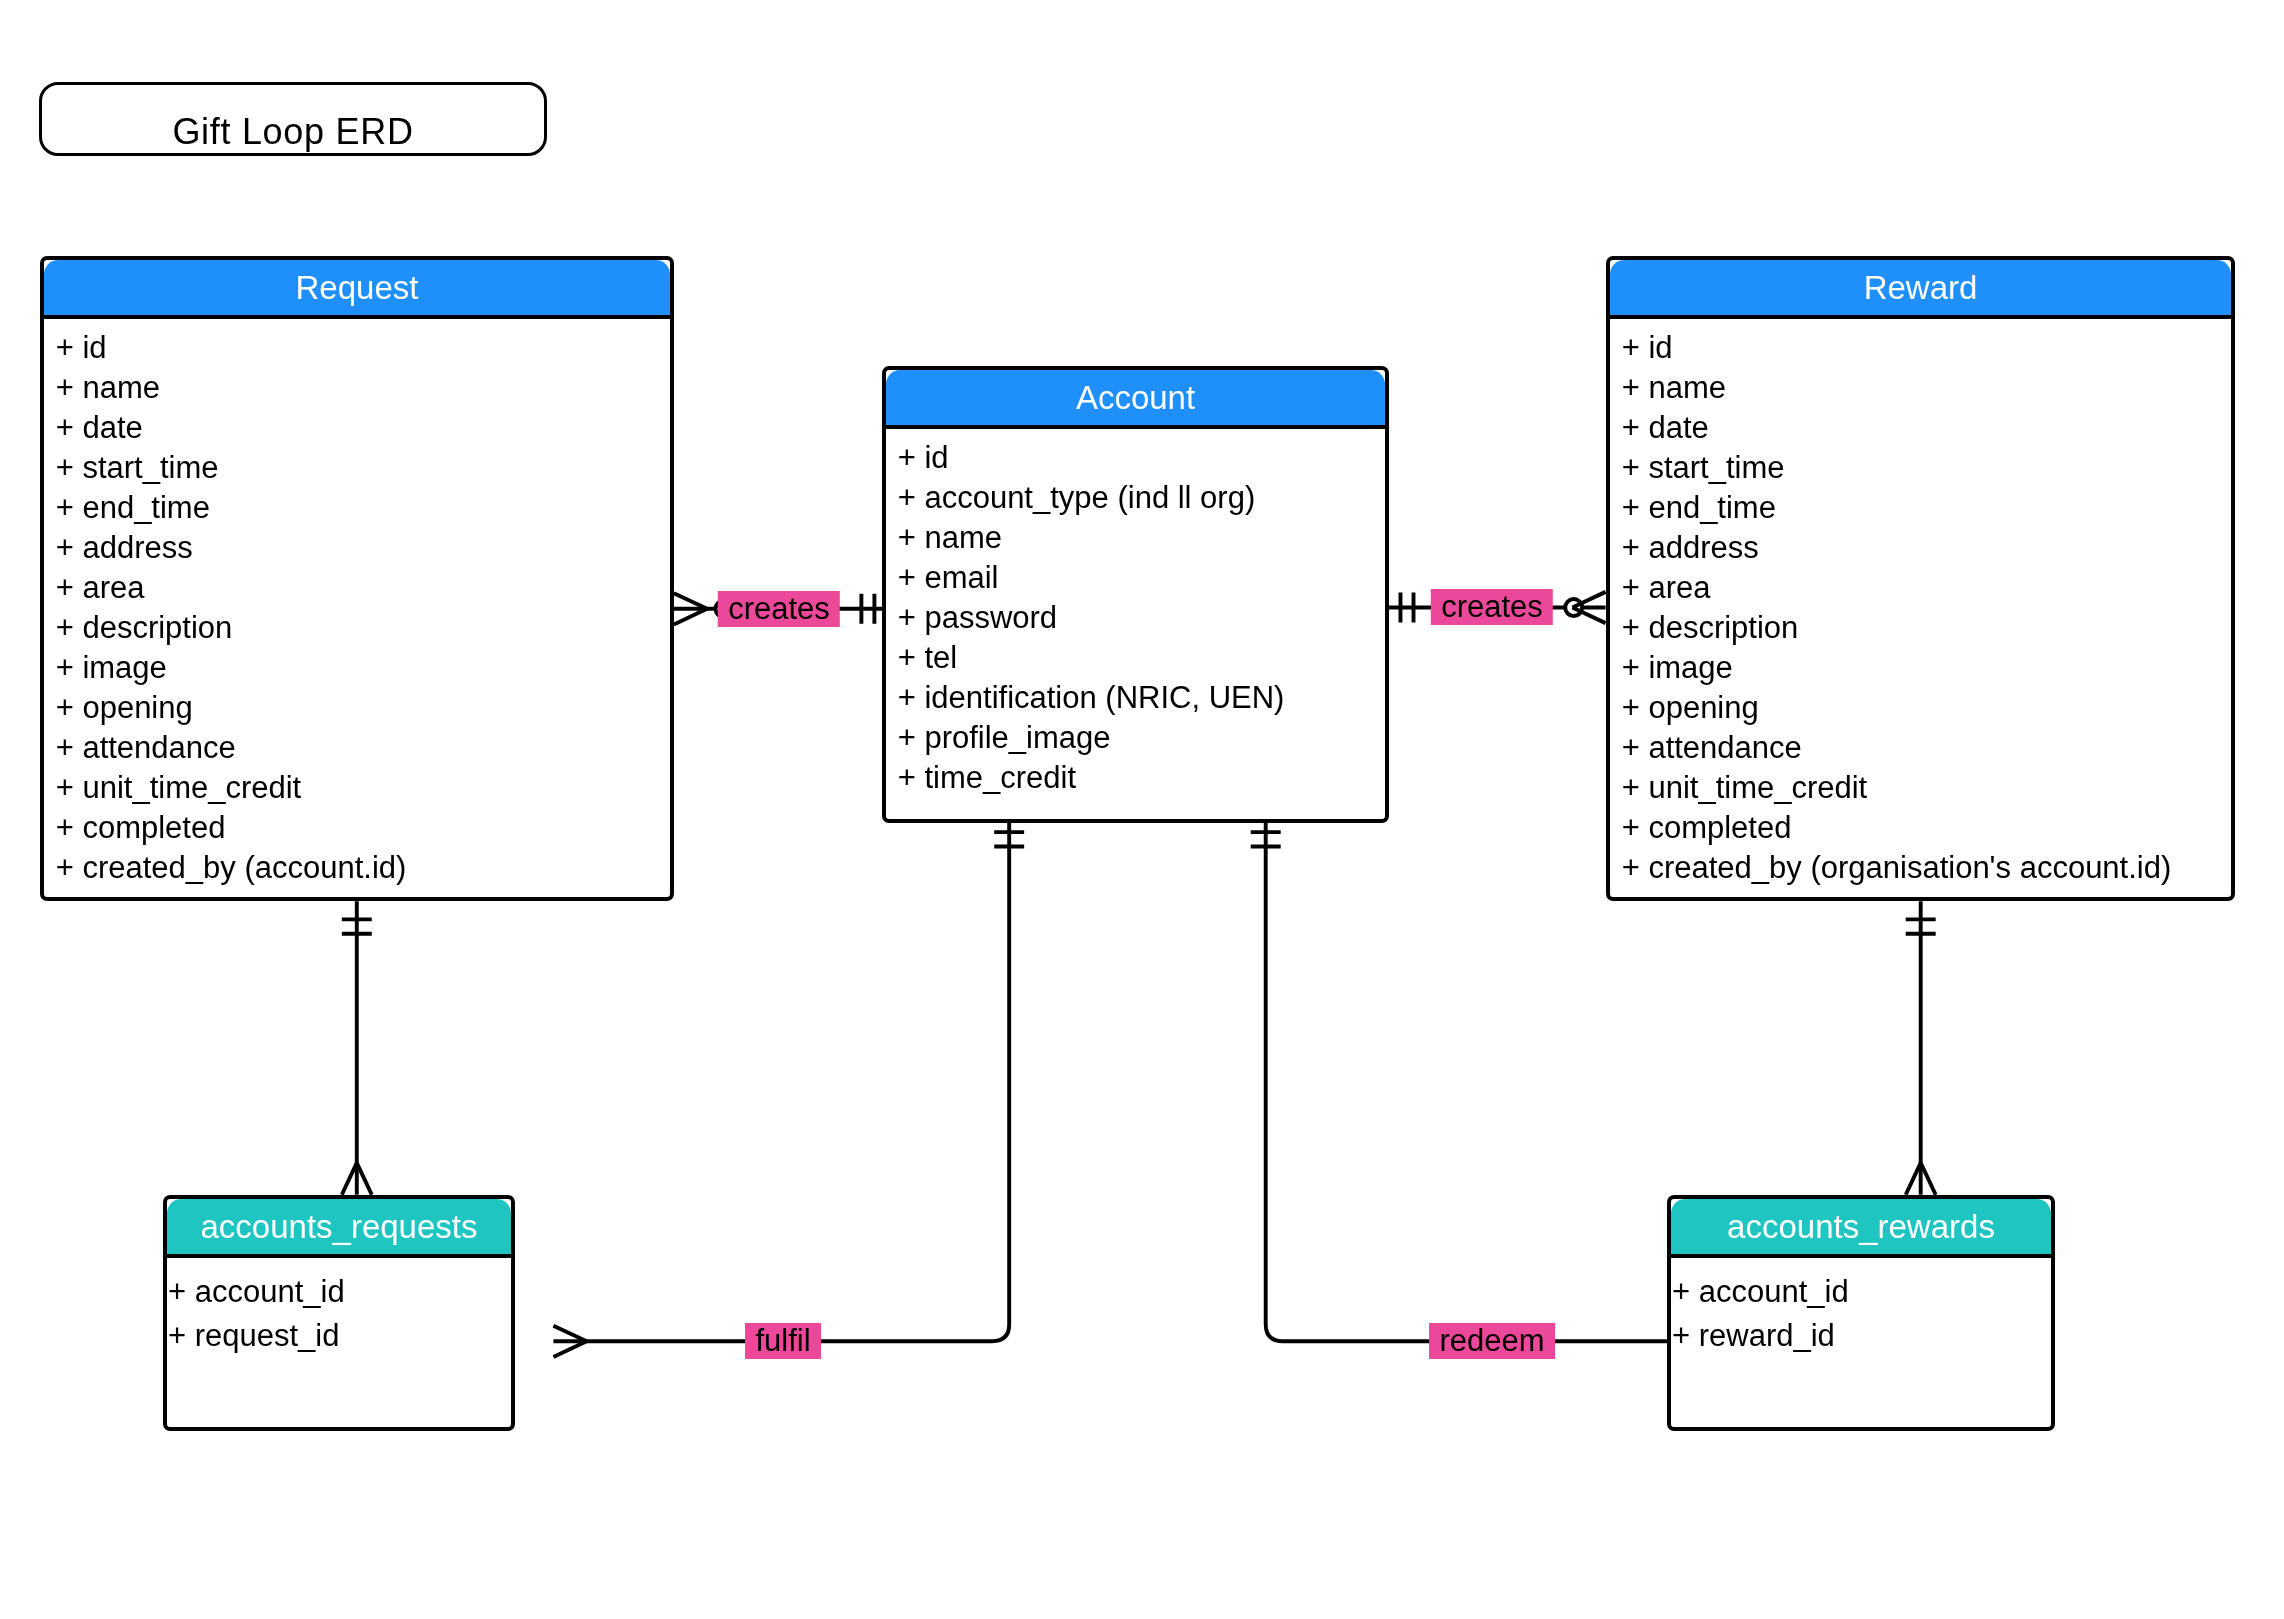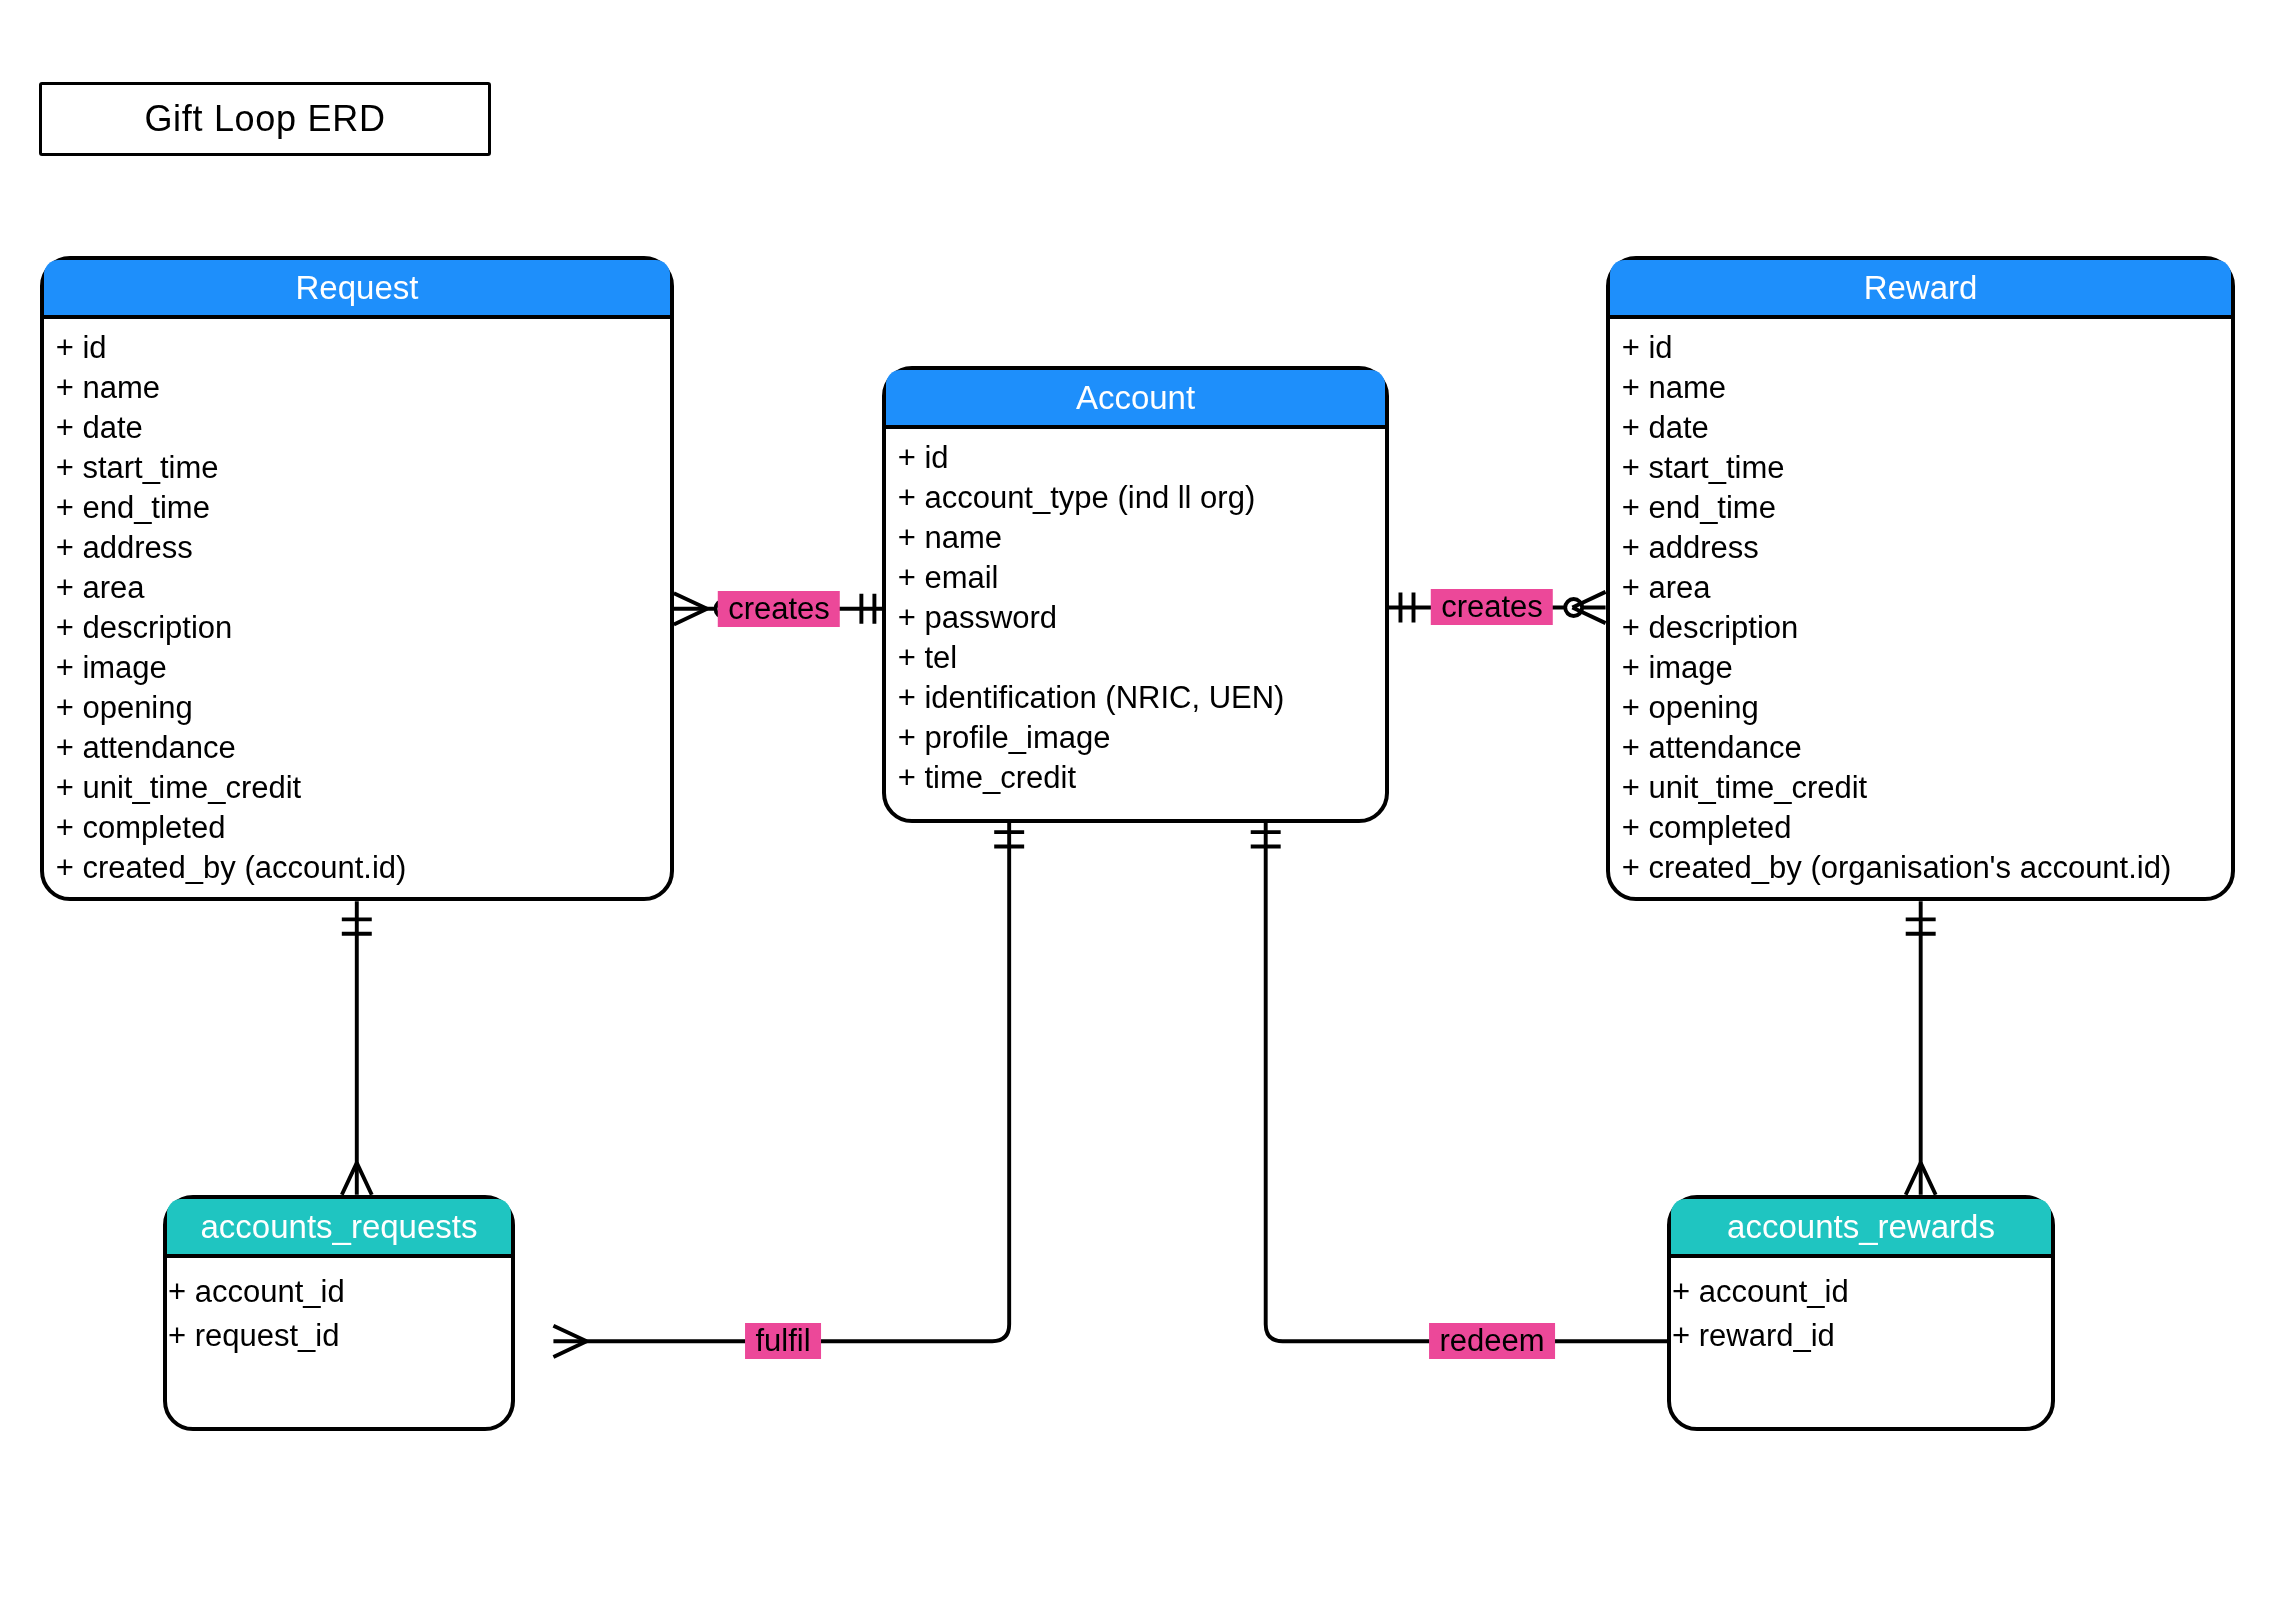--- a/index.html
+++ b/index.html
@@ -2,28 +2,28 @@
 <html style="font-size:10.4px"><head>
 <meta charset="utf-8">
 <style>
   html,body{margin:0;padding:0;background:#fff;}
   .canvas{
     position:relative;width:2284px;height:1620px;background:#ffffff;
     font-family:"Liberation Sans",sans-serif;color:#000;overflow:hidden;
   }
   svg.connectors{position:absolute;left:0;top:0;z-index:1;}
   .title-box{
-    position:absolute;left:39px;top:82px;width:452px;height:74px;box-sizing:border-box;
-    border:3.9px solid #000;border-radius:3px;background:#fff;z-index:2;
-    display:flex;align-items:center;justify-content:center;
+    position:absolute;left:39px;top:82px;width:508px;height:74px;box-sizing:border-box;
+    border:3.9px solid #000;border-radius:19px;background:#fff;z-index:2;
+    display:flex;align-items:flex-end;justify-content:center;
     font-size:36px;font-weight:500;letter-spacing:0.7px;
   }
   .entity{
     position:absolute;box-sizing:border-box;background:#fff;
-    border:4.6px solid #000;border-radius:30px;z-index:2;
+    border:4.6px solid #000;border-radius:7px;z-index:2;
   }
   .entity-header{
     box-sizing:border-box;height:59px;border-bottom:4.6px solid #000;
     border-radius:14.3px 14.3px 0 0;color:#fff;
     display:flex;align-items:center;justify-content:center;
     font-size:33px;font-weight:500;
   }
   .entity-blue>.entity-header{background:#1E8FFB;}
   .entity-teal>.entity-header{background:#1FC5C1;}
   .entity-body{padding:9px 5.2px 0 11.7px;}

